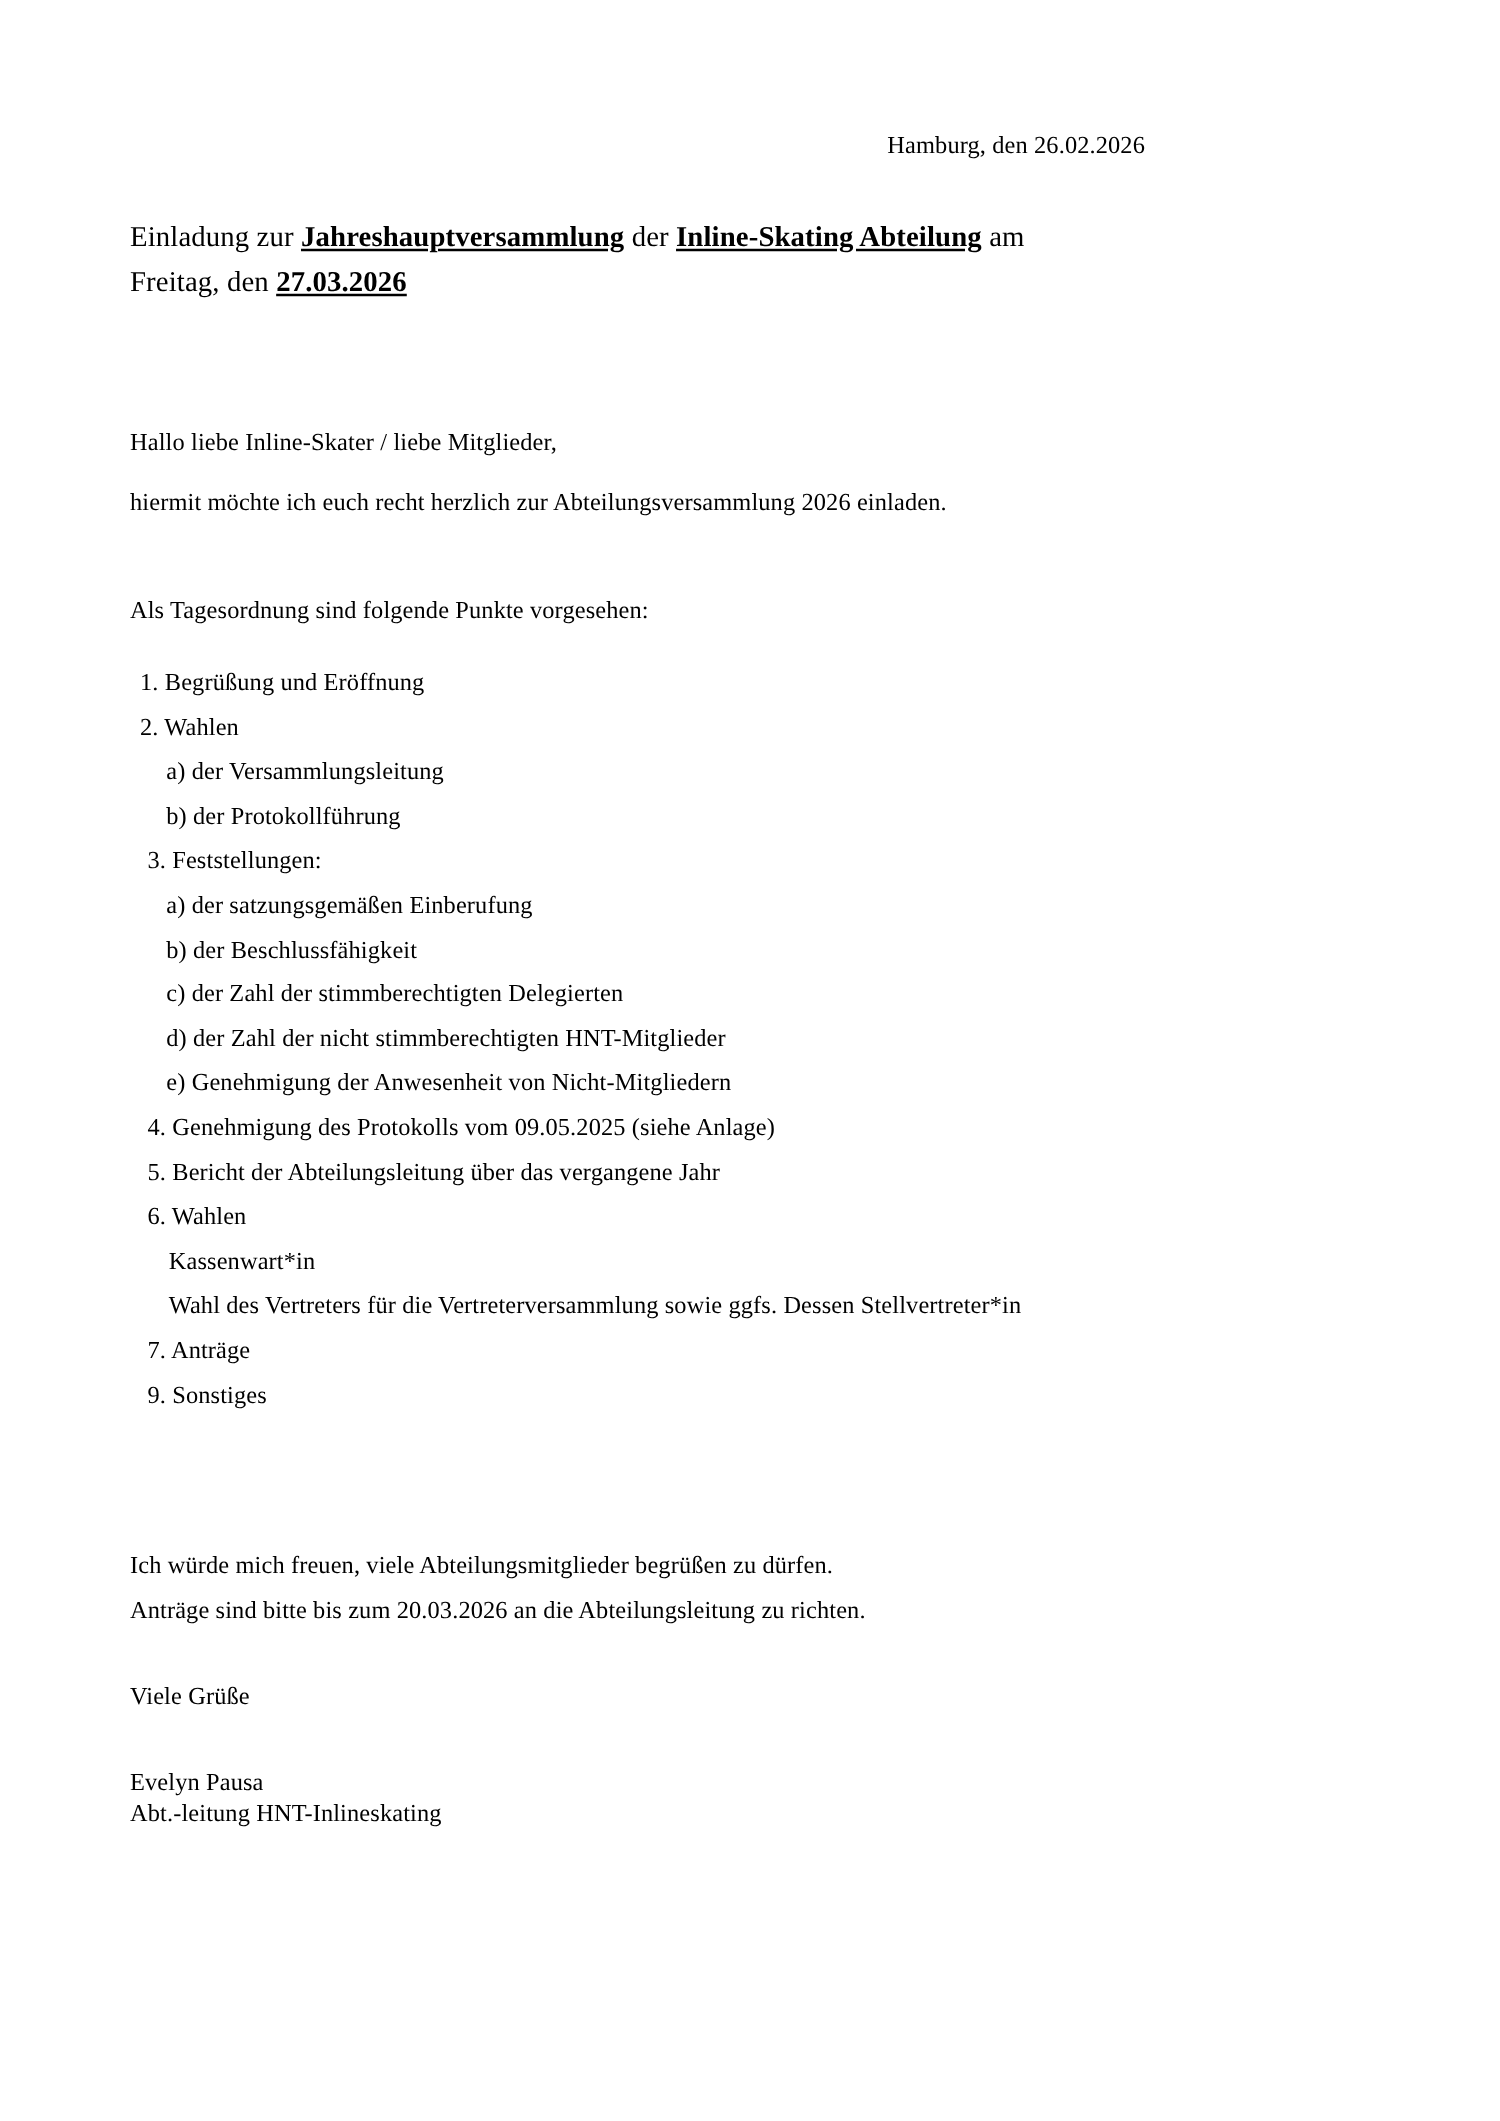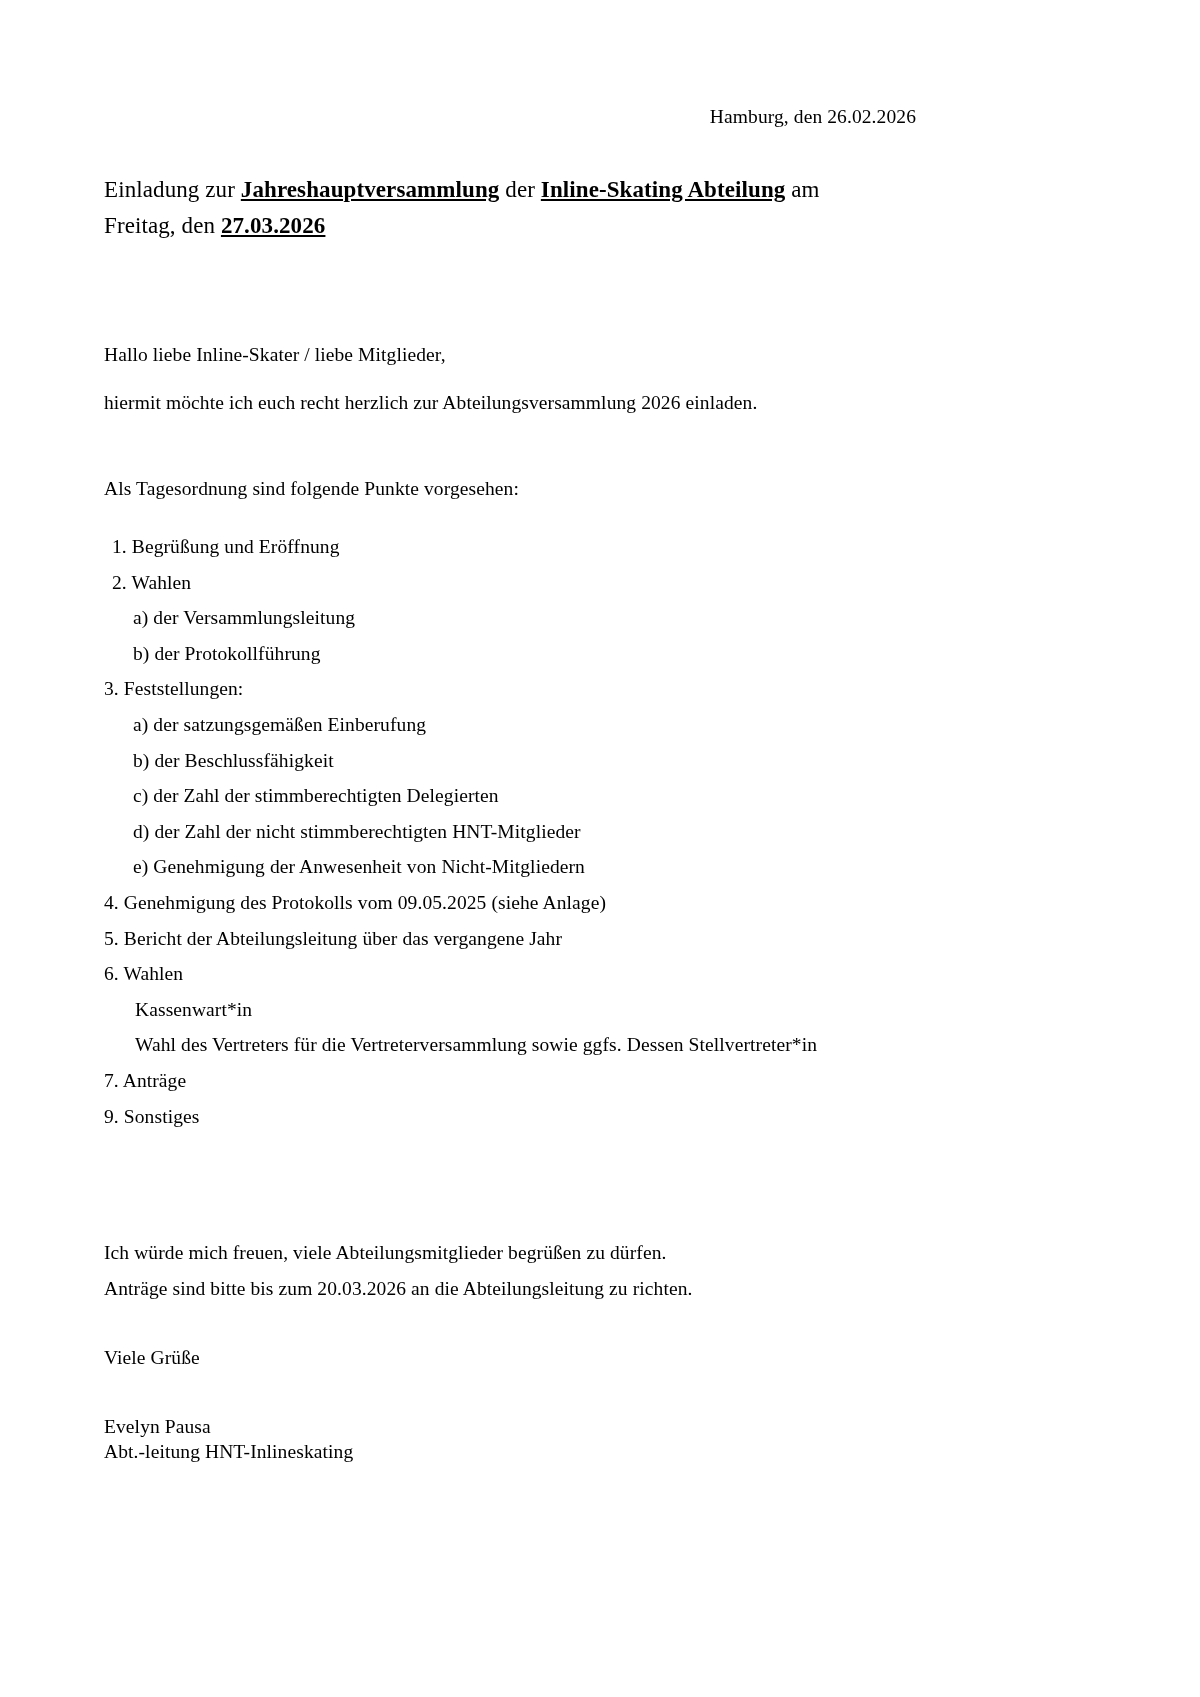--- a/index.html
+++ b/index.html
@@ -82,21 +82,21 @@
     top: 529px;
     width: 980px;
     font-size: 19.5px;
     line-height: 35.6px;
   }
   .agenda .row {
     white-space: nowrap;
     letter-spacing: 0.1px;
   }
   .agenda .lvl-top     { padding-left: 8px; }
-  .agenda .lvl-top-b   { padding-left: 0px; }
+  .agenda .lvl-top-b   { padding-left: 0px; margin-left: 14px; }
   .agenda .lvl-sub     { padding-left: 29px; }
   .agenda .lvl-plain   { padding-left: 31px; }
 
   
   .closing {
     position: absolute;
     left: 0;
     top: 1235px;
     width: 980px;
     font-size: 19.5px;

